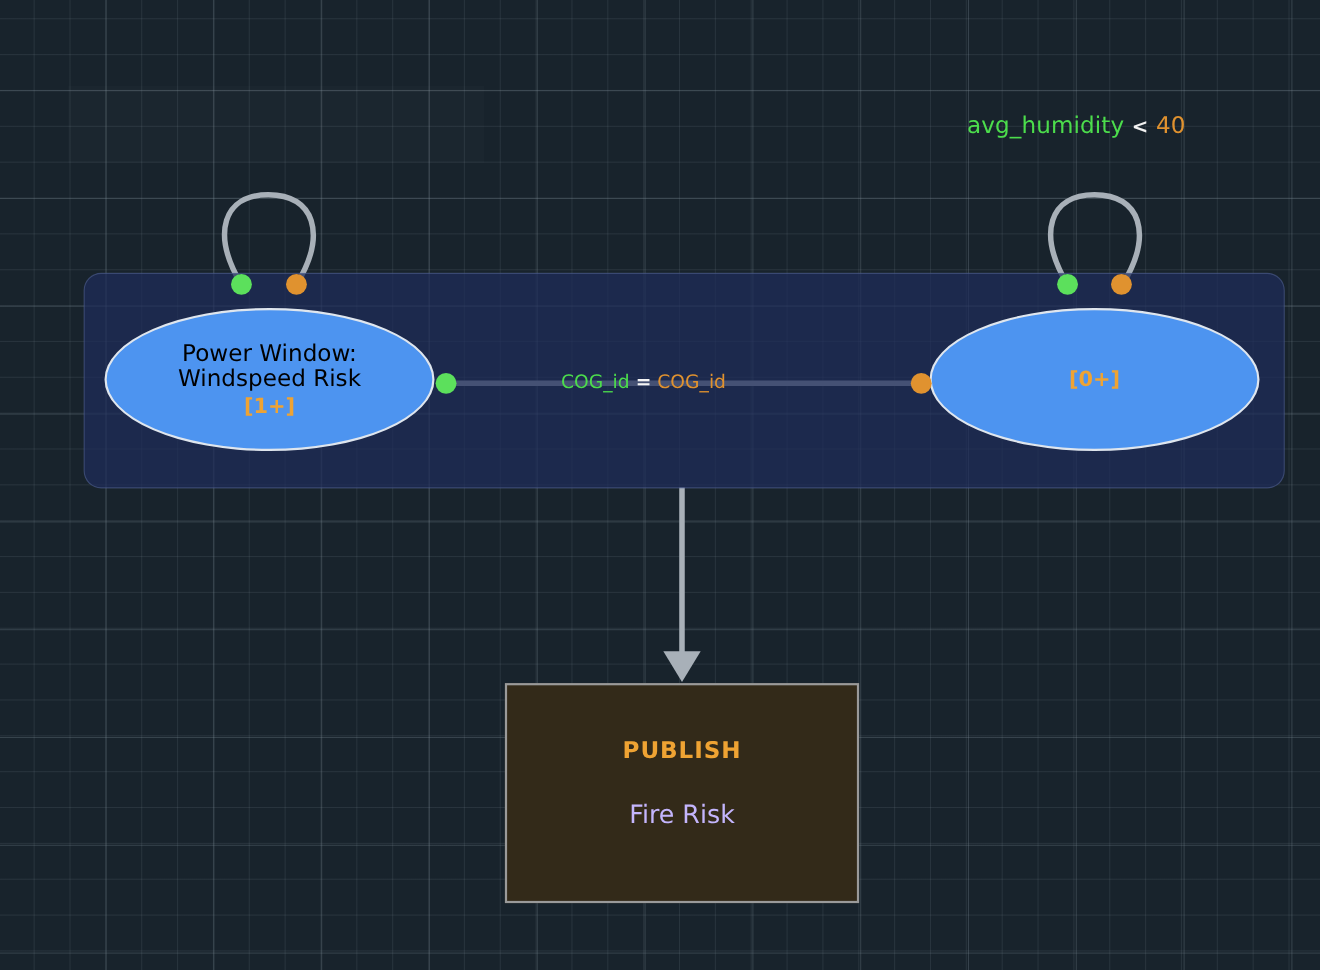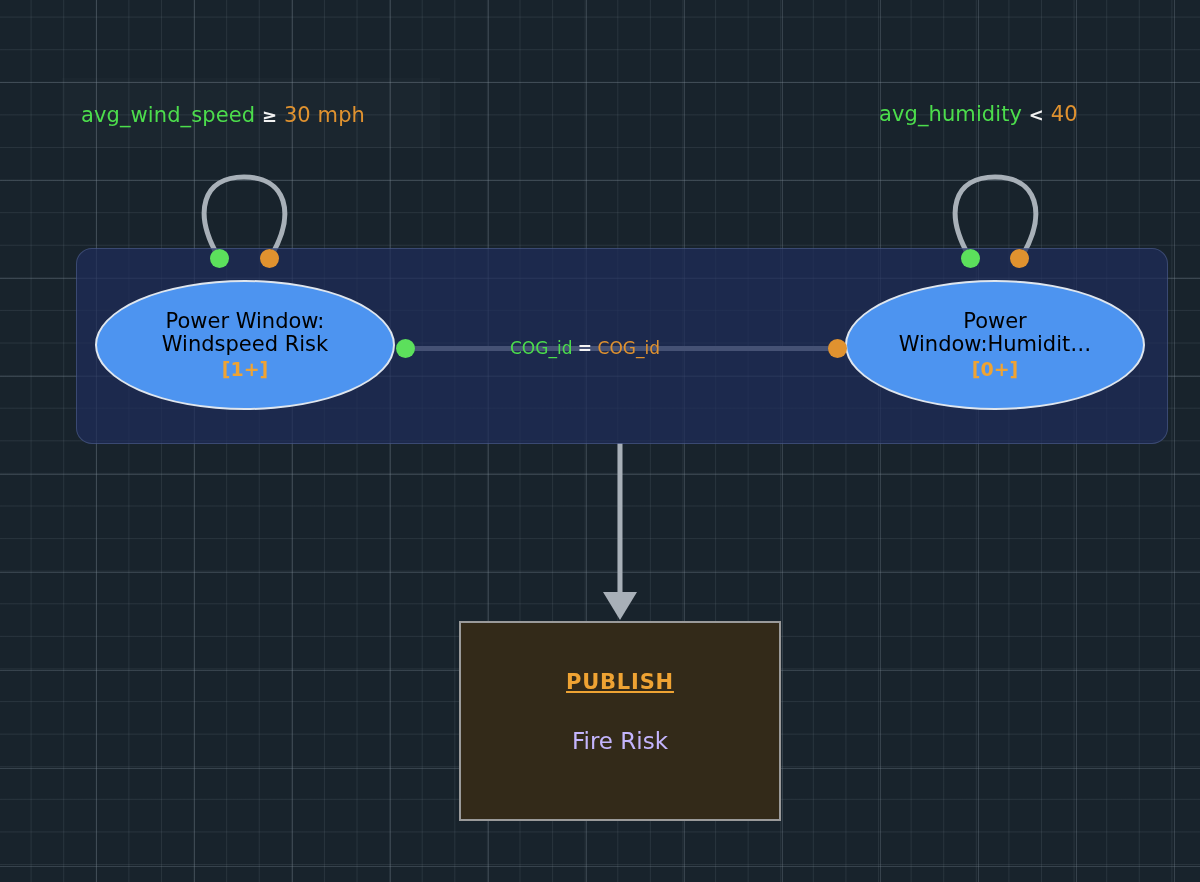--- a/index.html
+++ b/index.html
@@ -157,21 +157,20 @@
     display: flex;
     flex-direction: column;
     align-items: center;
     padding-top: 47px;
   }
   #publish-node .sink-kind {
     color: #efa333;
     font-size: 21px;
     font-weight: bold;
     letter-spacing: 0.8px;
-    text-decoration: underline;
   }
   #publish-node .sink-topic {
     color: #c4b5fd;
     font-size: 23px;
     margin-top: 34px;
   }
 </style>
 </head>
 <body>
 
@@ -186,41 +185,34 @@
     <path d="M 219 258 C 192 212, 203 177, 244 177 C 286 177, 297 213, 270 258" fill="none" stroke="#a8b0b8" stroke-width="5" stroke-linecap="round"></path>
 
     <path d="M 970 258 C 943 212, 954 177, 995 177 C 1037 177, 1048 213, 1021 258" fill="none" stroke="#a8b0b8" stroke-width="5" stroke-linecap="round"></path>
 
     <line x1="400" y1="348.5" x2="840" y2="348.5" stroke="#a8b0b8" stroke-width="5"></line>
 
     <line x1="620" y1="443" x2="620" y2="600" stroke="#a8b0b8" stroke-width="5"></line>
     <polygon points="620,620 603,592 637,592" fill="#a8b0b8"></polygon>
   </svg>
 
-  <div class="cond-label" id="cond-left">
-    <span class="field">avg_wind_speed</span>
-    <span class="op">≥</span>
-    <span class="value">30 mph</span>
-  </div>
 
   <div class="cond-label" id="cond-right">
     <span class="field">avg_humidity</span>
     <span class="op">&lt;</span>
     <span class="value">40</span>
   </div>
 
   <div class="node-ellipse" id="node-windspeed">
     <div class="node-title">Power Window:
 Windspeed Risk</div>
     <div class="node-count">[1+]</div>
   </div>
 
   <div class="node-ellipse" id="node-humidity">
-    <div class="node-title">Power
-Window:Humidit…</div>
     <div class="node-count">[0+]</div>
   </div>
 
   <div class="port in" id="port-ws-loop-in"></div>
   <div class="port out" id="port-ws-loop-out"></div>
   <div class="port in" id="port-hm-loop-in"></div>
   <div class="port out" id="port-hm-loop-out"></div>
   <div class="port in" id="port-ws-right"></div>
   <div class="port out" id="port-hm-left"></div>
 

